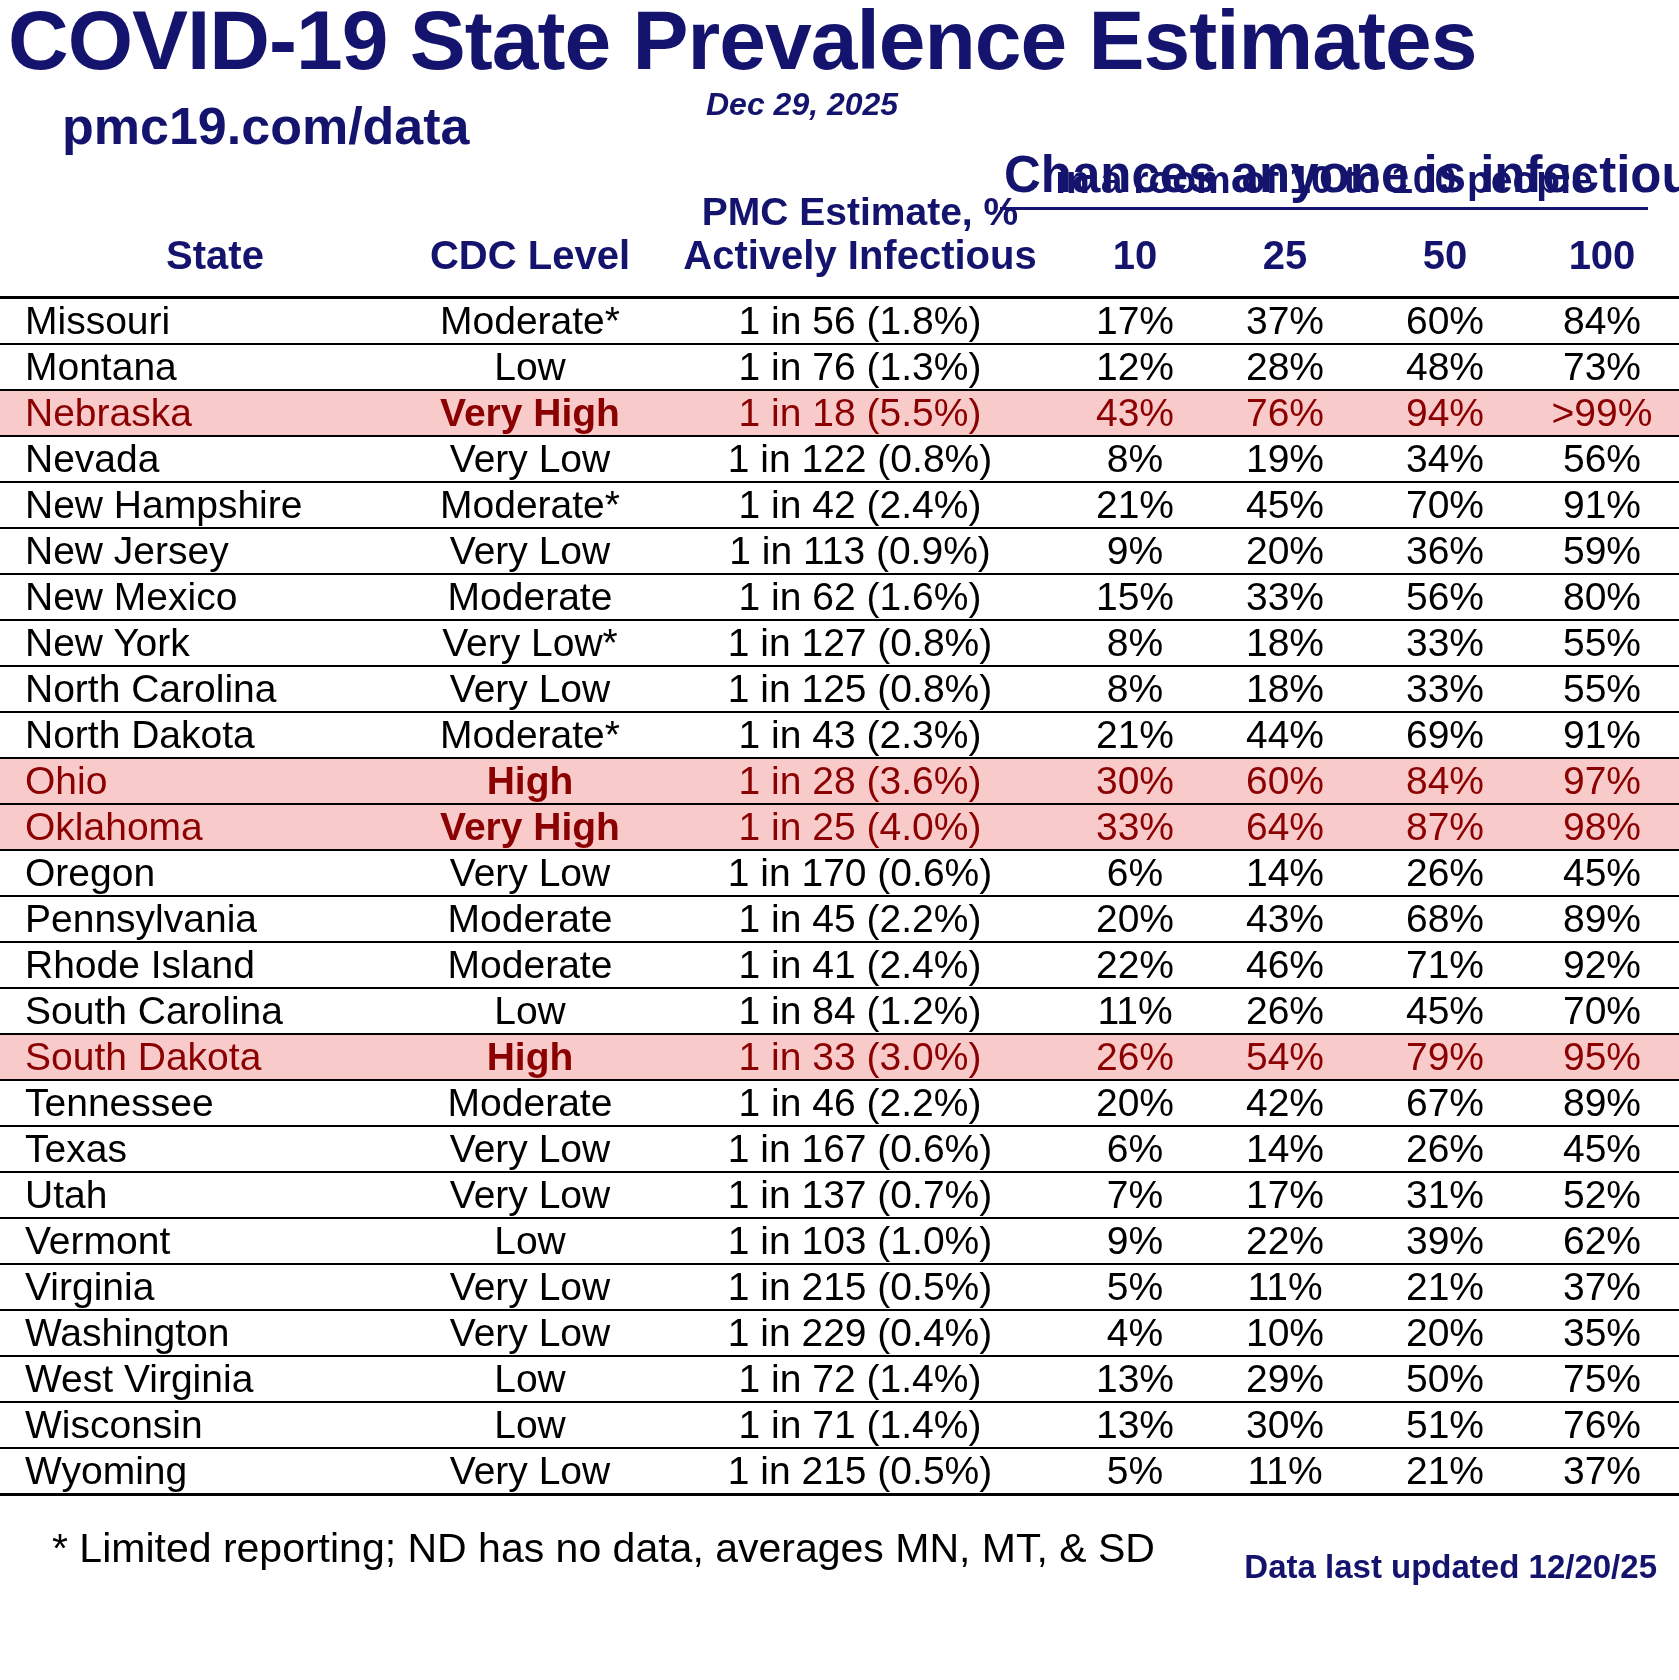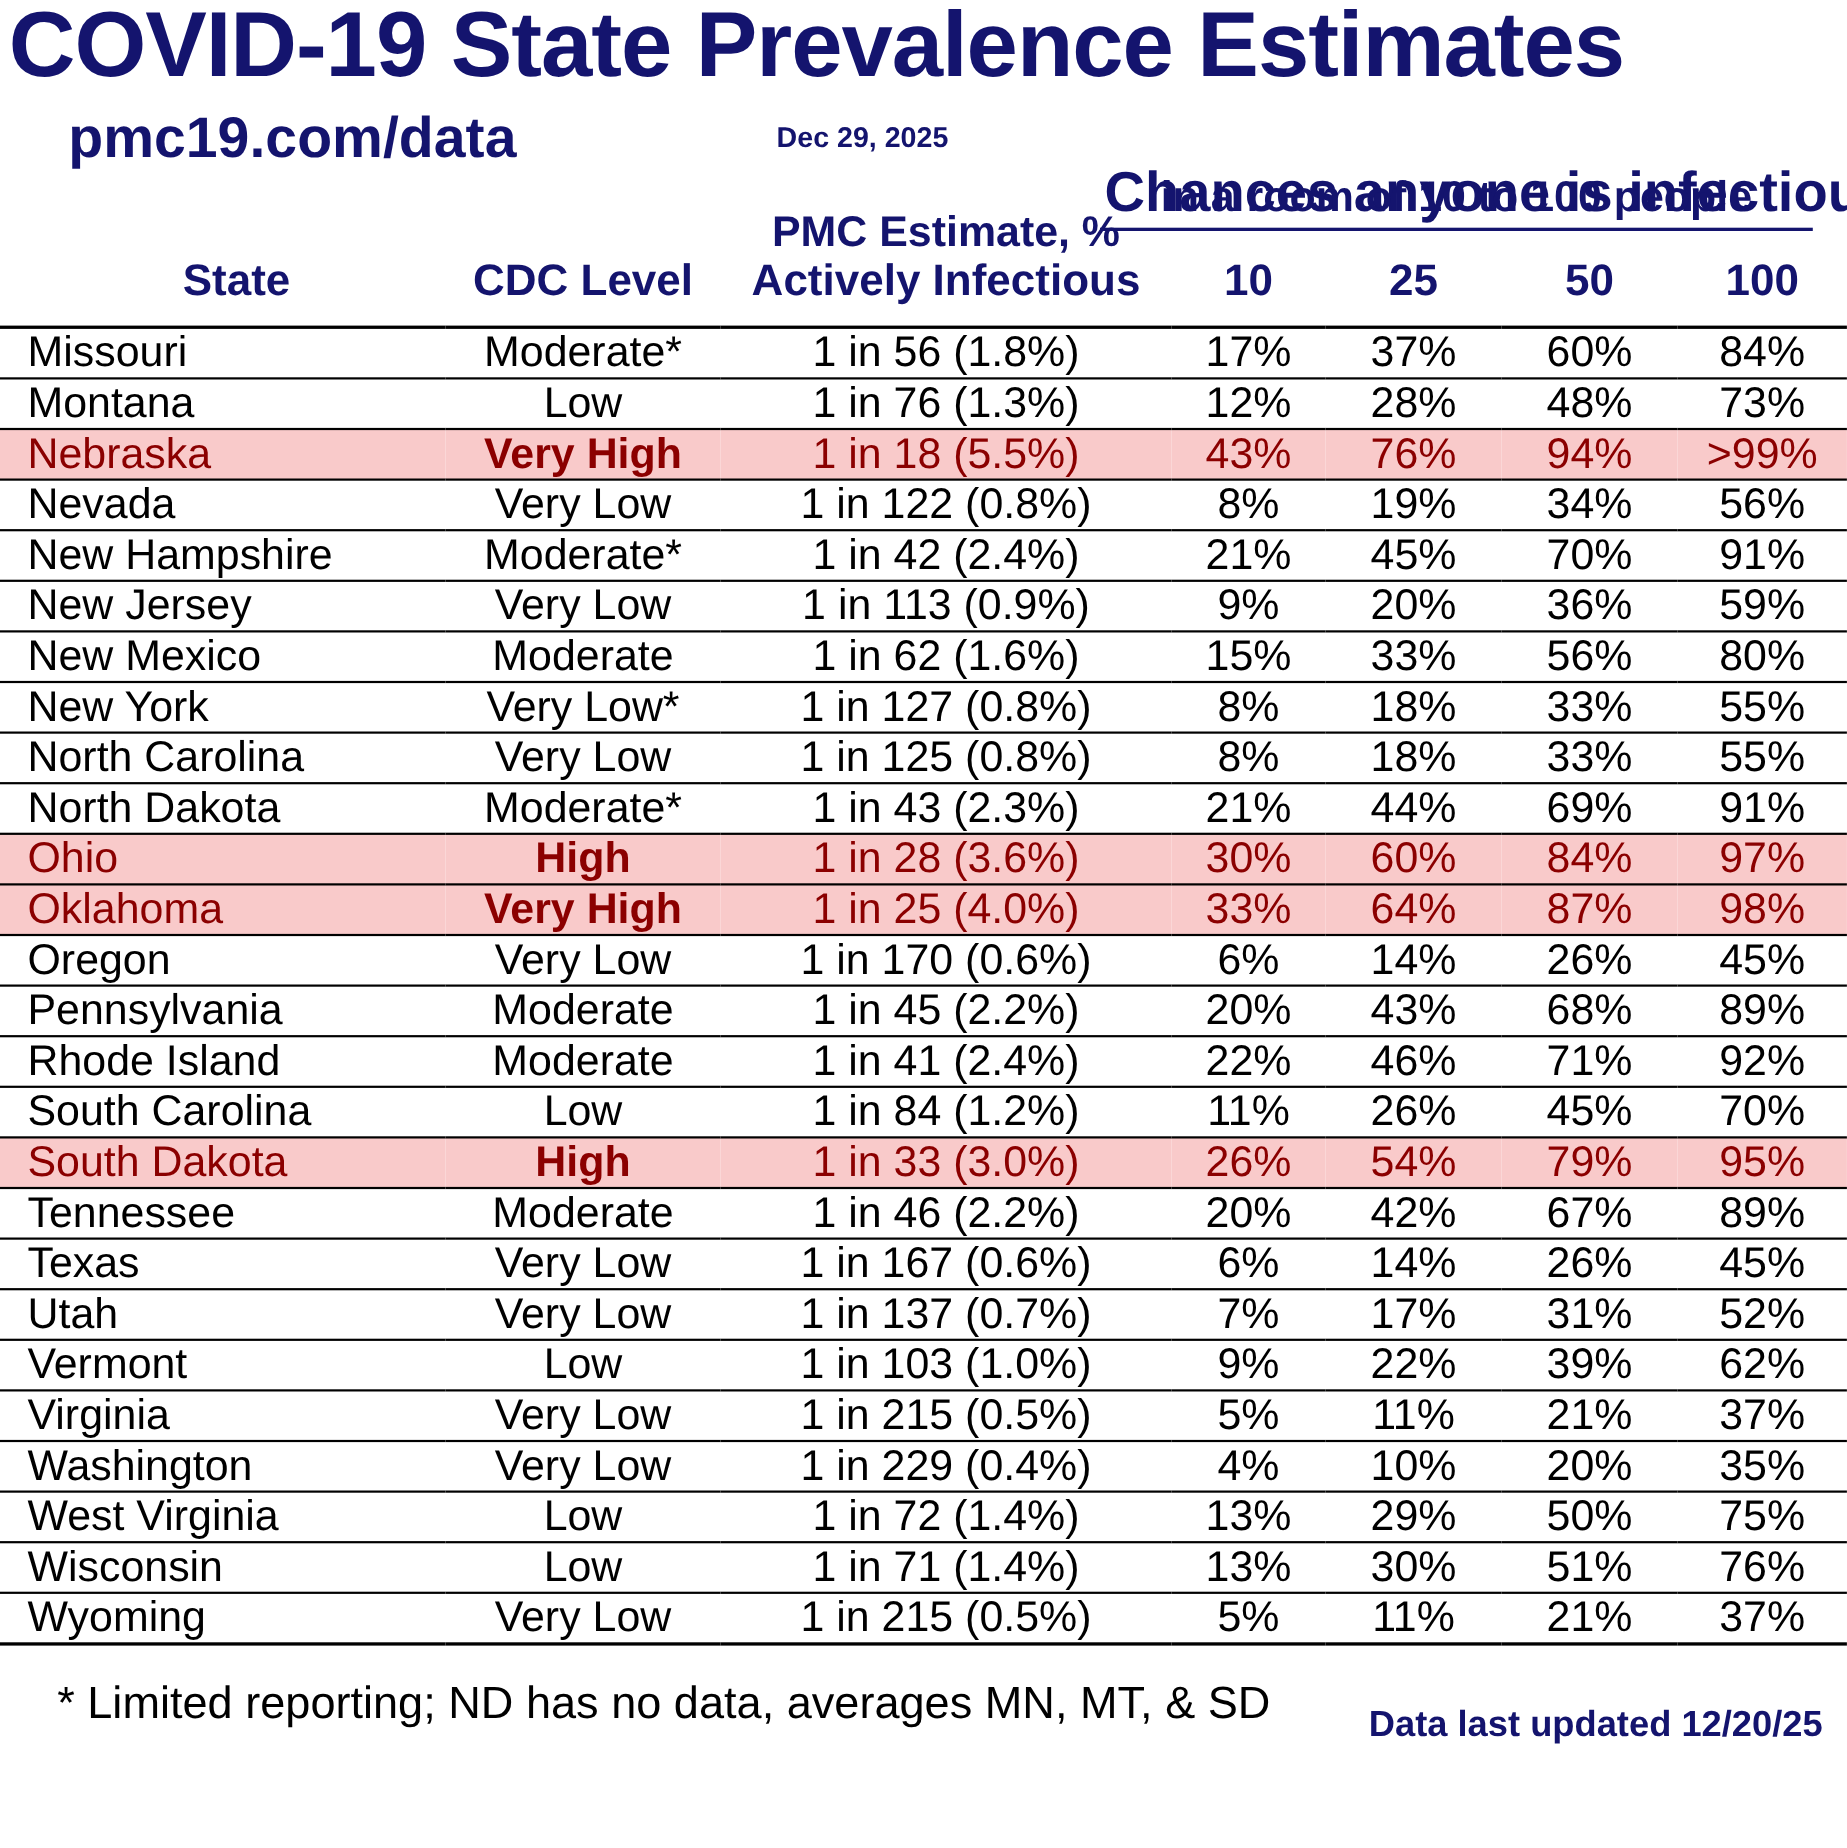--- a/index.html
+++ b/index.html
@@ -23,22 +23,22 @@
     position: absolute; top: -8px; left: 8px;
     font-size: 84px; font-weight: bold; color: var(--navy);
     white-space: nowrap; letter-spacing: -1px;
   }
   .site-link {
     position: absolute; top: 96px; left: 62px;
     font-size: 52px; font-weight: bold; color: var(--navy);
     text-decoration: none; white-space: nowrap;
   }
   .date {
-    position: absolute; top: 110px; left: 706px;
-    font-size: 26px; font-weight: bold; 
+    position: absolute; top: 86px; left: 706px;
+    font-size: 32px; font-weight: bold; font-style: italic;
     color: var(--navy); white-space: nowrap;
   }
   .chances1 {
     position: absolute; top: 101px; left: 1004px;
     font-size: 51px; font-weight: bold; color: var(--navy); white-space: nowrap; margin-top: 44px;
   }
   .pmc-line {
     position: absolute; top: 162px; left: 655px; width: 410px;
     text-align: center; font-size: 39px; font-weight: bold;
     color: var(--navy); white-space: nowrap; margin-top: 28px;

